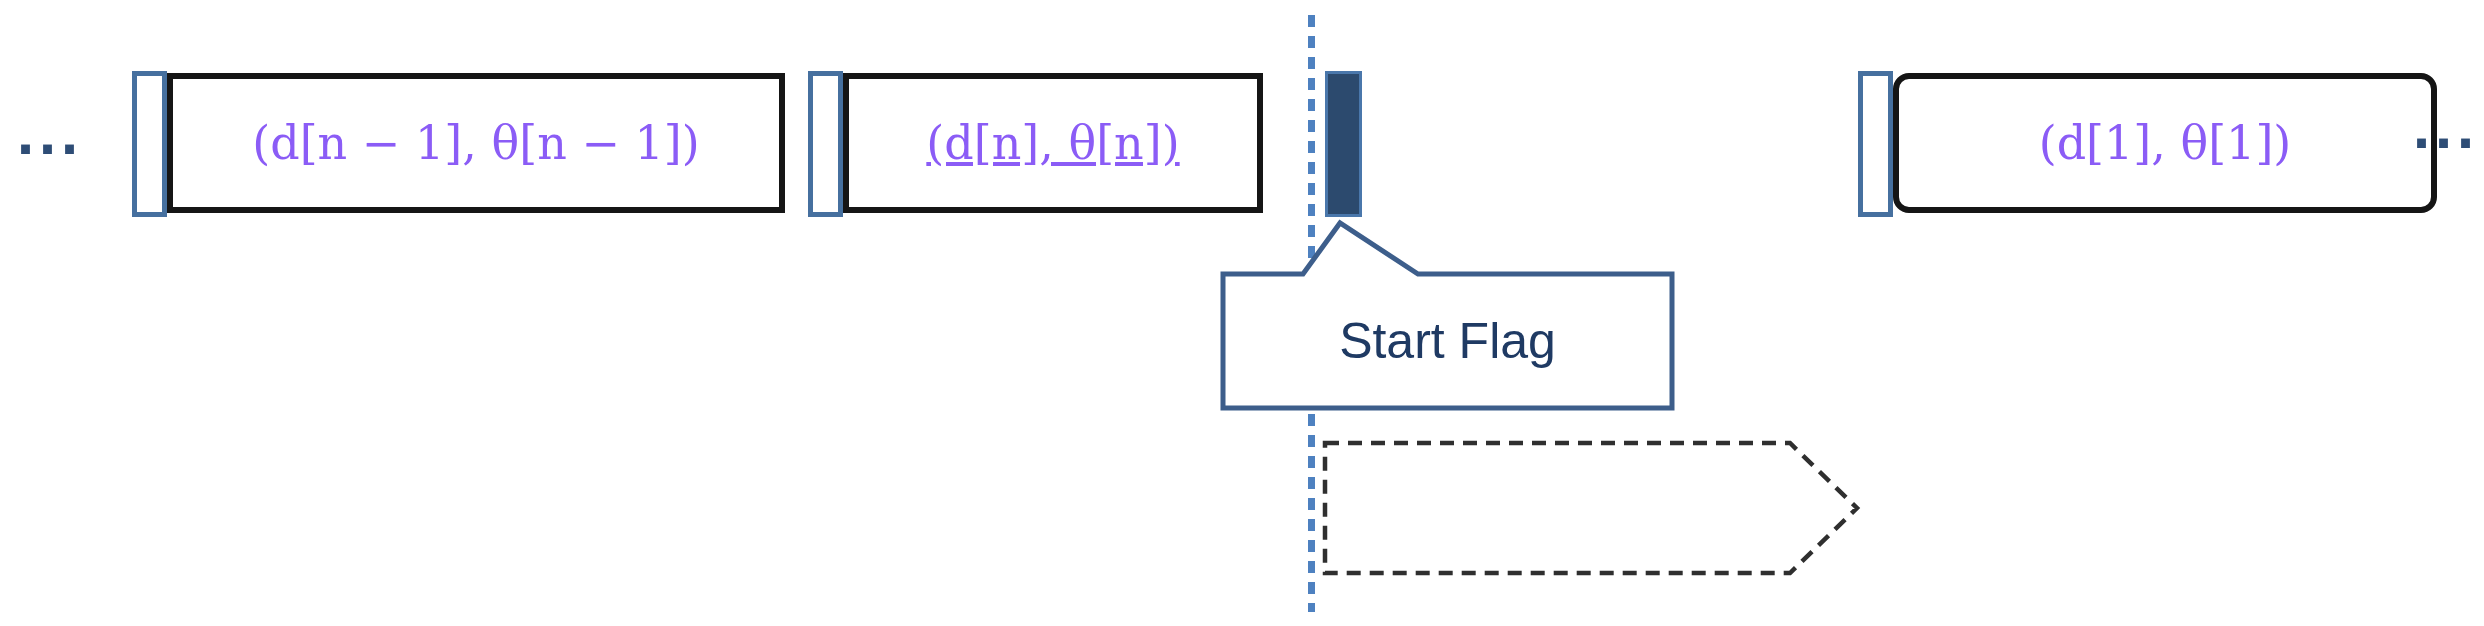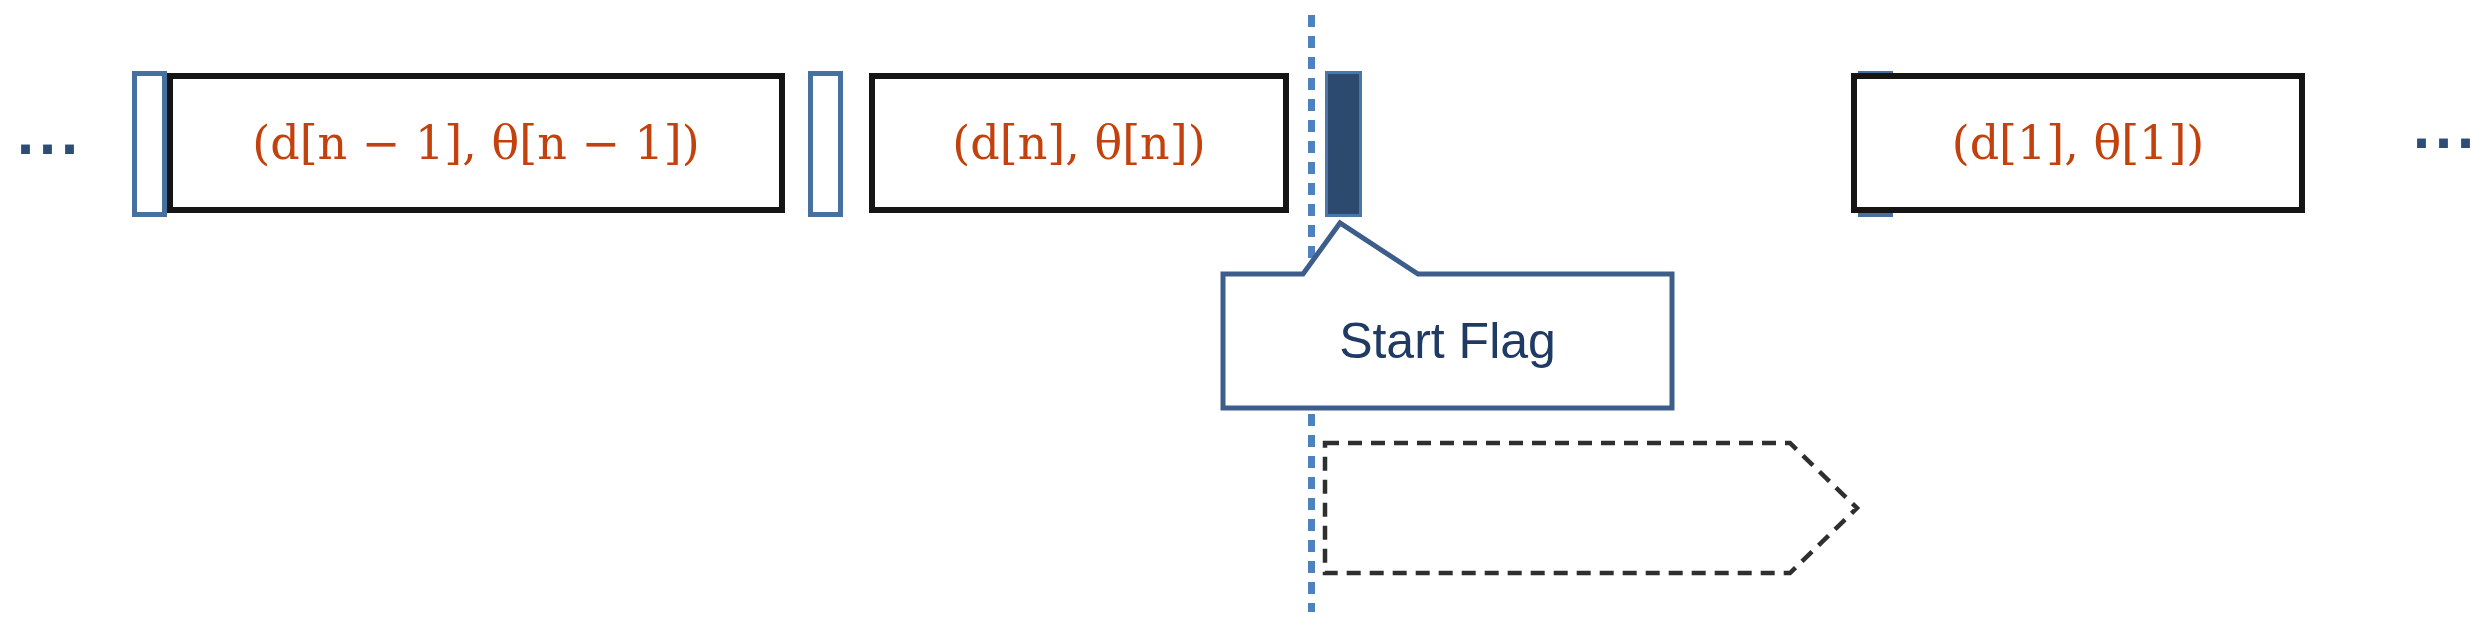--- a/index.html
+++ b/index.html
@@ -31,27 +31,27 @@
   
   .packet {
     border: 6px solid #151515;
     background: #ffffff;
     display: flex;
     align-items: center;
     justify-content: center;
     box-sizing: border-box;
     font-family: "DejaVu Serif", serif;
     font-size: 46px;
-    color: #c2410c;
+    color: #8b5cf6;
     white-space: nowrap;
   }
   .packet.p1 { left: 167px;  top: 73px; width: 618px; height: 140px; }
-  .packet.p2 { left: 869px;  top: 73px; width: 420px; height: 140px; }
+  .packet.p2 { left: 843px;  top: 73px; width: 420px; height: 140px; text-decoration: underline; }
   .packet.p3 { left: 1358px; top: 73px; width: 460px; height: 140px; }
-  .packet.p4 { left: 1851px; top: 73px; width: 454px; height: 140px; }
+  .packet.p4 { left: 1893px; top: 73px; width: 544px; height: 140px; border-radius: 16px; }
 
   
   .header-cell {
     width: 35px; height: 146px;
     border: 5px solid #46709f;
     background: #ffffff;
     box-sizing: border-box;
     top: 71px;
   }
   .header-cell.h1 { left: 132px; }

